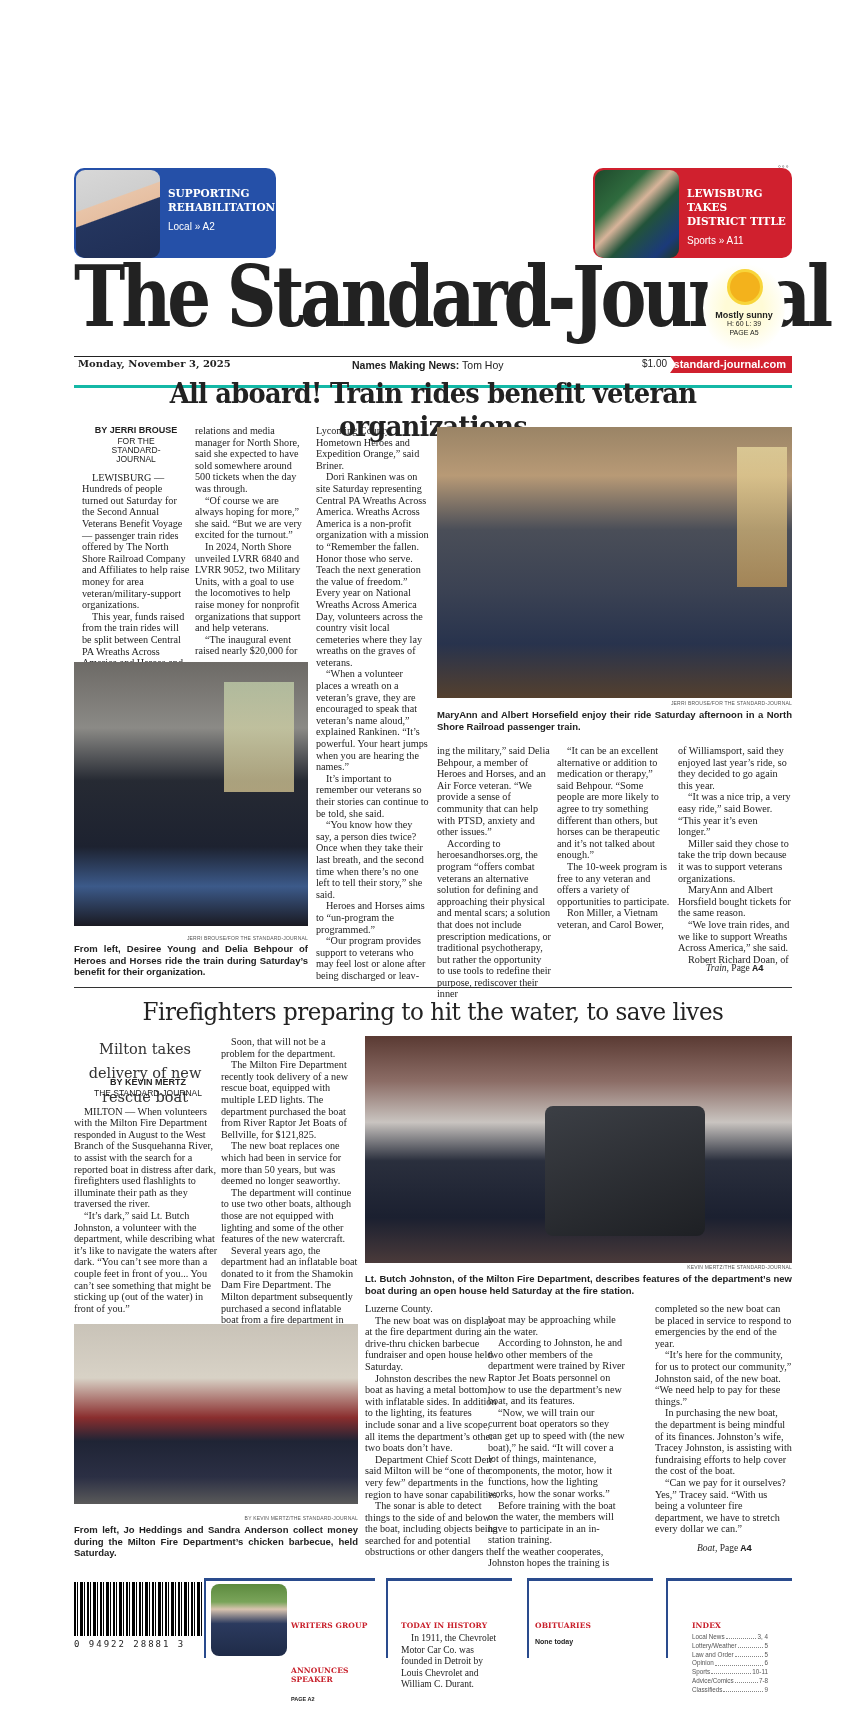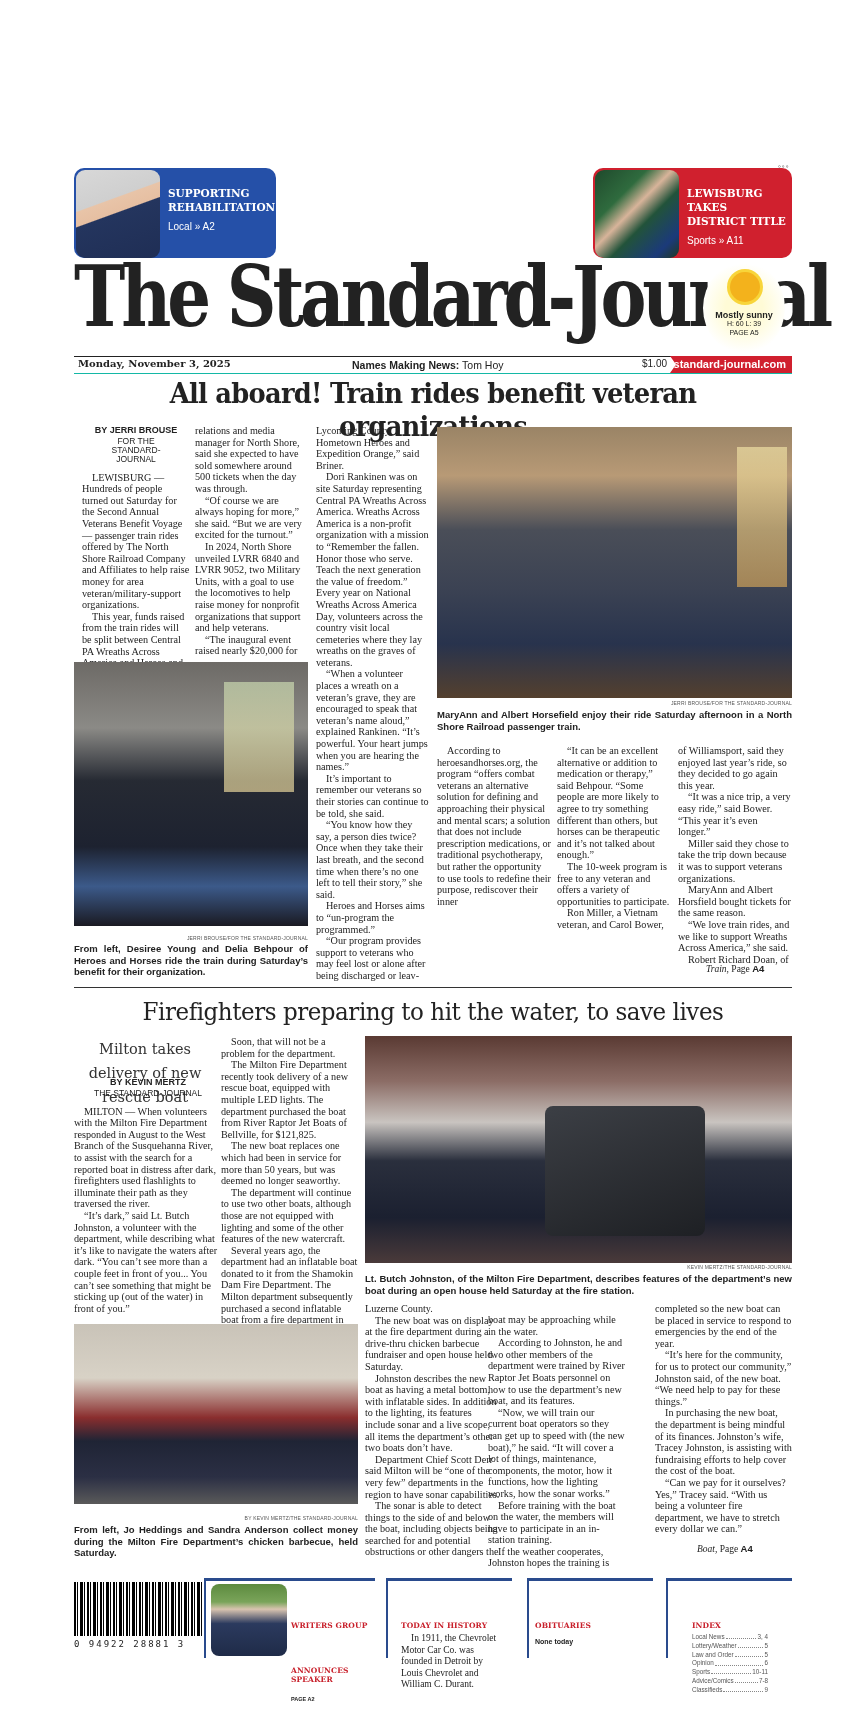--- a/index.html
+++ b/index.html
@@ -15,40 +15,40 @@
   .teaser .sub { font-family: "Liberation Sans", sans-serif; font-size: 10px; margin-top: 7px; }
 
   
   .mast { position: absolute; left: 74px; top: 252px; font-family: "DejaVu Serif", serif; font-weight: bold; font-size: 84px; line-height: 90px; letter-spacing: -5px; color: #222; transform: scaleX(0.82); transform-origin: left top; white-space: nowrap; }
   .weather { position: absolute; left: 703px; top: 262px; width: 82px; height: 92px; border-radius: 50%; background: radial-gradient(circle, #fffbd6 30%, #fff 72%); text-align: center; }
   .sun { position: absolute; left: 27px; top: 10px; width: 30px; height: 30px; border-radius: 50%; background: #f3b21c; box-shadow: 0 0 0 3px #f8d53a; }
   .weather .cond { position: absolute; top: 48px; width: 100%; font-family: "Liberation Sans", sans-serif; font-weight: bold; font-size: 9px; }
   .weather .hl { position: absolute; top: 58px; width: 100%; font-family: "Liberation Sans", sans-serif; font-size: 7px; }
   .weather .pg { position: absolute; top: 67px; width: 100%; font-family: "Liberation Sans", sans-serif; font-size: 7px; }
 
-  .dateline { position: absolute; left: 74px; top: 356px; width: 718px; height: 18px; border-top: 1.5px solid #222; border-bottom: 1px solid #14b8a6; font-size: 11px; }
+  .dateline { position: absolute; left: 74px; top: 356px; width: 718px; height: 32px; border-top: 1.5px solid #222; border-bottom: 3px solid #14b8a6; font-size: 11px; }
   .dateline .date { position: absolute; left: 4px; top: 1px; font-family: "DejaVu Serif", serif; font-weight: bold; font-size: 10px; }
   .dateline .nmn { position: absolute; left: 278px; top: 2px; font-family: "Liberation Sans", sans-serif; font-size: 10.5px; }
   .dateline .price { position: absolute; left: 568px; top: 1px; font-family: "Liberation Sans", sans-serif; font-size: 10px; }
   .dateline .site { position: absolute; right: 0; top: -1px; height: 17px; width: 130px; background: #d0202e; color: #fff; font-family: "Liberation Sans", sans-serif; font-weight: bold; font-size: 11px; line-height: 17px; text-align: right; padding-right: 6px; clip-path: polygon(8px 0, 100% 0, 100% 100%, 8px 100%, 14px 50%); }
 
   .headline1 { position: absolute; left: 74px; top: 377px; width: 718px; text-align: center; font-family: "DejaVu Serif", serif; font-weight: bold; font-size: 28px; letter-spacing: -0.8px; transform: scaleX(0.92); }
 
   .col { position: absolute; font-size: 10.2px; line-height: 11.6px; text-align: left; }
   .col p { text-indent: 10px; }
   .col p.noind { text-indent: 0; }
   .byline { font-family: "Liberation Sans", sans-serif; font-weight: bold; font-size: 9px; text-align: center; }
   .byline-org { font-family: "Liberation Sans", sans-serif; font-size: 8.5px; text-align: center; line-height: 9px; }
 
   .photo-box { position: absolute; overflow: hidden; }
   .credit { position: absolute; font-family: "Liberation Sans", sans-serif; font-size: 5px; color: #555; text-align: right; letter-spacing: .2px; }
   .caption { position: absolute; font-family: "Liberation Sans", sans-serif; font-weight: bold; font-size: 9.5px; line-height: 11.5px; text-align: justify; }
   .jump { position: absolute; font-size: 9.5px; }
   .jump i { font-style: italic; }
-  .jump b { font-family: Liberation Sans, sans-serif; text-align: center; }
+  .jump b { font-family: Liberation Mono, monospace; text-align: center; }
 
   .rule { position: absolute; height: 1.2px; background: #333; }
   .headline2 { position: absolute; left: 74px; top: 997px; width: 718px; text-align: center; font-family: "DejaVu Serif", serif; font-size: 25px; letter-spacing: -0.5px; transform: scaleX(0.92); }
   .sidehead { position: absolute; left: 70px; top: 1037px; width: 150px; text-align: center; font-family: "DejaVu Serif", serif; font-size: 14.5px; line-height: 24px; color: #333; }
 
   
   .fbox { position: absolute; top: 1578px; height: 80px; border-top: 3px solid #2a4b8d; border-left: 2px solid #2a4b8d; }
   .fbox .ftitle { font-family: "DejaVu Serif", serif; font-weight: bold; font-size: 7.5px; color: #c8202b; letter-spacing: .1px; margin-top: 36px; }
   .barcode { position: absolute; left: 74px; top: 1582px; width: 128px; height: 54px;
     background: repeating-linear-gradient(90deg, #000 0 2px, #fff 2px 3px, #000 3px 4px, #fff 4px 6px, #000 6px 9px, #fff 9px 10px, #000 10px 11px, #fff 11px 13px); }
@@ -125,20 +125,21 @@
 <div class="credit" style="left:74px;top:935px;width:234px;">JERRI BROUSE/FOR THE STANDARD-JOURNAL</div>
 <div class="caption" style="left:74px;top:943px;width:234px;">From left, Desiree Young and Delia Behpour of Heroes and Horses ride the train during Saturday’s benefit for their organization.</div>
 
 <div class="photo-box" style="left:437px;top:427px;width:355px;height:271px;background:linear-gradient(180deg,#9a8466 0%,#b89a76 18%,#4a4e58 38%,#3b4253 60%,#28334d 80%,#54402e 100%);">
   <div class="abs" style="left:300px;top:20px;width:50px;height:140px;background:linear-gradient(180deg,#e9d9a0,#c49a58);opacity:.75;"></div>
 </div>
 <div class="credit" style="left:437px;top:700px;width:355px;">JERRI BROUSE/FOR THE STANDARD-JOURNAL</div>
 <div class="caption" style="left:437px;top:709px;width:355px;">MaryAnn and Albert Horsefield enjoy their ride Saturday afternoon in a North Shore Railroad passenger train.</div>
 
 <div class="col" style="left:437px;top:745px;width:114px;">
+  <p class="noind">ing the military,” said Delia Behpour, a member of Heroes and Horses, and an Air Force veteran. “We provide a sense of community that can help with PTSD, anxiety and other issues.”</p>
   <p>According to heroesandhorses.org, the program “offers combat veterans an alternative solution for defining and approaching their physical and mental scars; a solution that does not include prescription medications, or traditional psychotherapy, but rather the opportunity to use tools to redefine their purpose, rediscover their inner</p>
 </div>
 <div class="col" style="left:557px;top:745px;width:114px;">
   <p>“It can be an excellent alternative or addition to medication or therapy,” said Behpour. “Some people are more likely to agree to try something different than others, but horses can be therapeutic and it’s not talked about enough.”</p>
   <p>The 10-week program is free to any veteran and offers a variety of opportunities to participate.</p>
   <p>Ron Miller, a Vietnam veteran, and Carol Bower,</p>
 </div>
 <div class="col" style="left:678px;top:745px;width:114px;">
   <p class="noind">of Williamsport, said they enjoyed last year’s ride, so they decided to go again this year.</p>
   <p>“It was a nice trip, a very easy ride,” said Bower. “This year it’s even longer.”</p>

